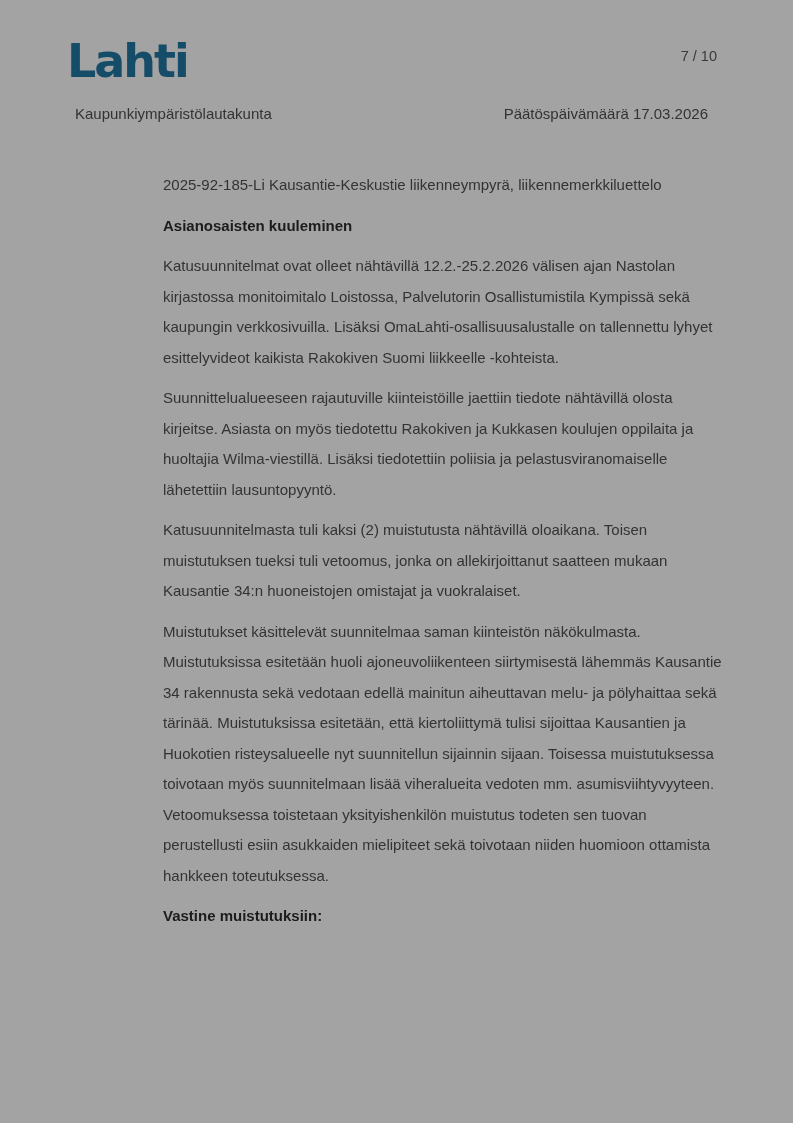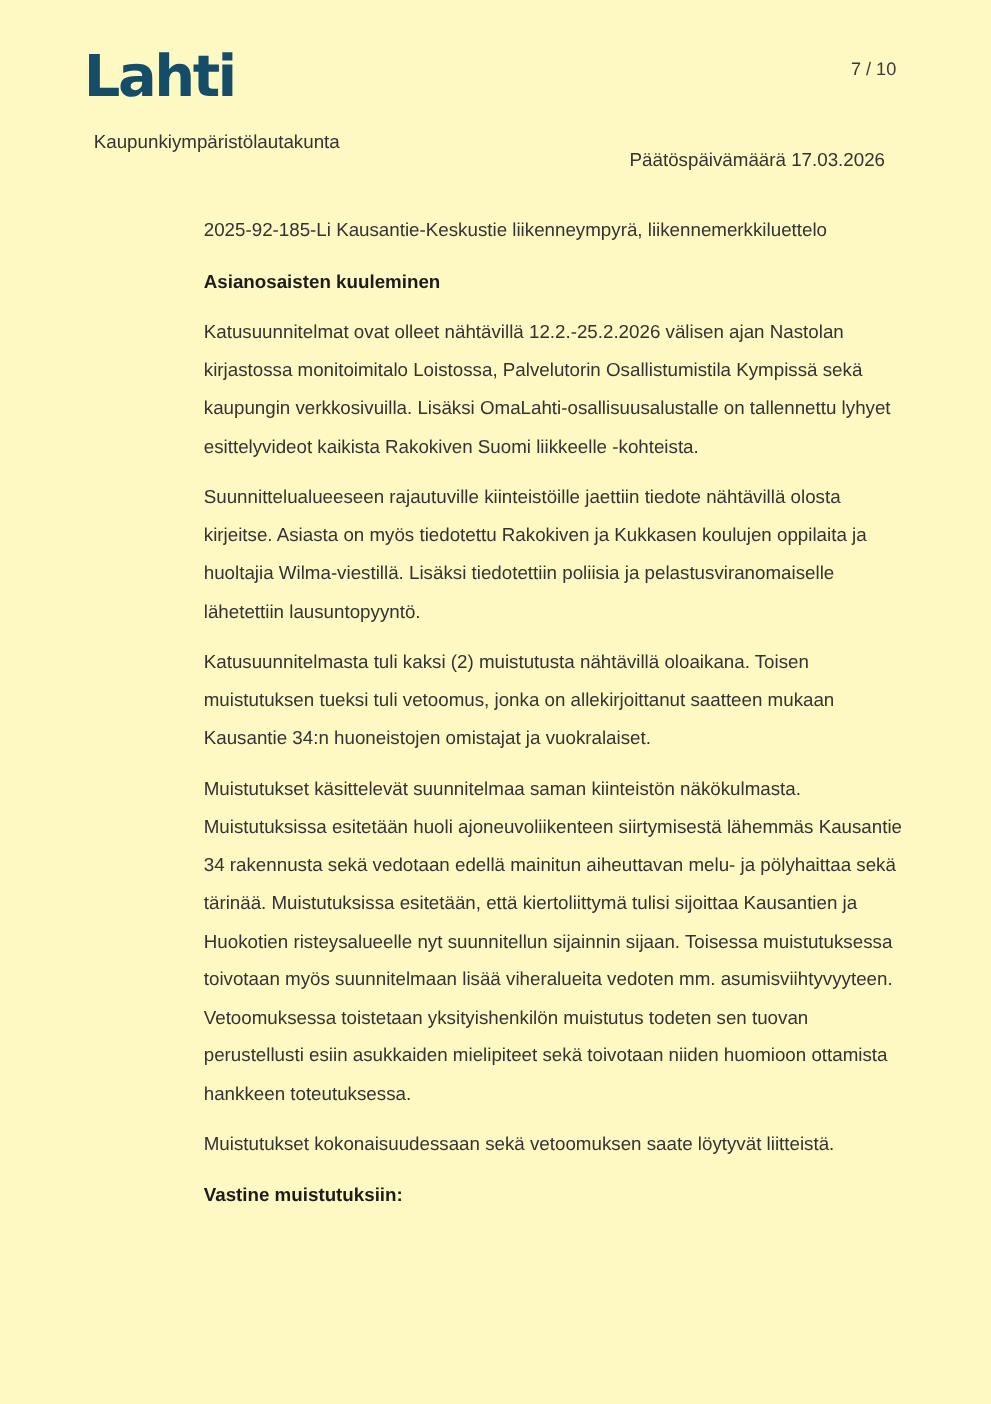--- a/index.html
+++ b/index.html
@@ -1,21 +1,21 @@
 <!DOCTYPE html>
 <html lang="fi"><head>
 <meta charset="utf-8">
 <style>
   * { margin: 0; padding: 0; box-sizing: border-box; }
   html, body { background: #ffffff; }
   .page {
     position: relative;
     width: 793px;
     height: 1123px;
-    background: #fef9c3;
+    background: #a3a3a3;
     font-family: "Liberation Sans", sans-serif;
     color: #333333;
     overflow: hidden;
   }
   .logo {
     position: absolute;
     left: 67px;
     top: 34px;
     font-size: 46px;
     font-weight: 700;
@@ -37,21 +37,20 @@
     font-size: 15px;
     color: #333333;
   }
   .decision-date {
     position: absolute;
     right: 85px;
     top: 105px;
     font-size: 15px;
     color: #333333;
     text-align: right;
-    margin-top: 15px;
   }
   .content {
     position: absolute;
     left: 163px;
     top: 170px;
     width: 562px;
     font-size: 15px;
     line-height: 30.5px;
     color: #333333;
   }
@@ -74,17 +73,16 @@
 
   <div class="decision-date">Päätöspäivämäärä 17.03.2026</div>
 
   <div class="content">
     <p class="line">2025-92-185-Li Kausantie-Keskustie liikenneympyrä, liikennemerkkiluettelo</p>
     <p class="line heading">Asianosaisten kuuleminen</p>
     <p class="para">Katusuunnitelmat ovat olleet nähtävillä 12.2.-25.2.2026 välisen ajan Nastolan kirjastossa monitoimitalo Loistossa, Palvelutorin Osallistumistila Kympissä sekä kaupungin verkkosivuilla. Lisäksi OmaLahti-osallisuusalustalle on tallennettu lyhyet esittelyvideot kaikista Rakokiven Suomi liikkeelle -kohteista.</p>
     <p class="para">Suunnittelualueeseen rajautuville kiinteistöille jaettiin tiedote nähtävillä olosta kirjeitse. Asiasta on myös tiedotettu Rakokiven ja Kukkasen koulujen oppilaita ja huoltajia Wilma-viestillä. Lisäksi tiedotettiin poliisia ja pelastusviranomaiselle lähetettiin lausuntopyyntö.</p>
     <p class="para">Katusuunnitelmasta tuli kaksi (2) muistutusta nähtävillä oloaikana. Toisen muistutuksen tueksi tuli vetoomus, jonka on allekirjoittanut saatteen mukaan Kausantie 34:n huoneistojen omistajat ja vuokralaiset.</p>
     <p class="para">Muistutukset käsittelevät suunnitelmaa saman kiinteistön näkökulmasta. Muistutuksissa esitetään huoli ajoneuvoliikenteen siirtymisestä lähemmäs Kausantie 34 rakennusta sekä vedotaan edellä mainitun aiheuttavan melu- ja pölyhaittaa sekä tärinää. Muistutuksissa esitetään, että kiertoliittymä tulisi sijoittaa Kausantien ja Huokotien risteysalueelle nyt suunnitellun sijainnin sijaan. Toisessa muistutuksessa toivotaan myös suunnitelmaan lisää viheralueita vedoten mm. asumisviihtyvyyteen. Vetoomuksessa toistetaan yksityishenkilön muistutus todeten sen tuovan perustellusti esiin asukkaiden mielipiteet sekä toivotaan niiden huomioon ottamista hankkeen toteutuksessa.</p>
-    <p class="para">Muistutukset kokonaisuudessaan sekä vetoomuksen saate löytyvät liitteistä.</p>
     <p class="line heading">Vastine muistutuksiin:</p>
   </div>
 
 </div>
 
 </body></html>

